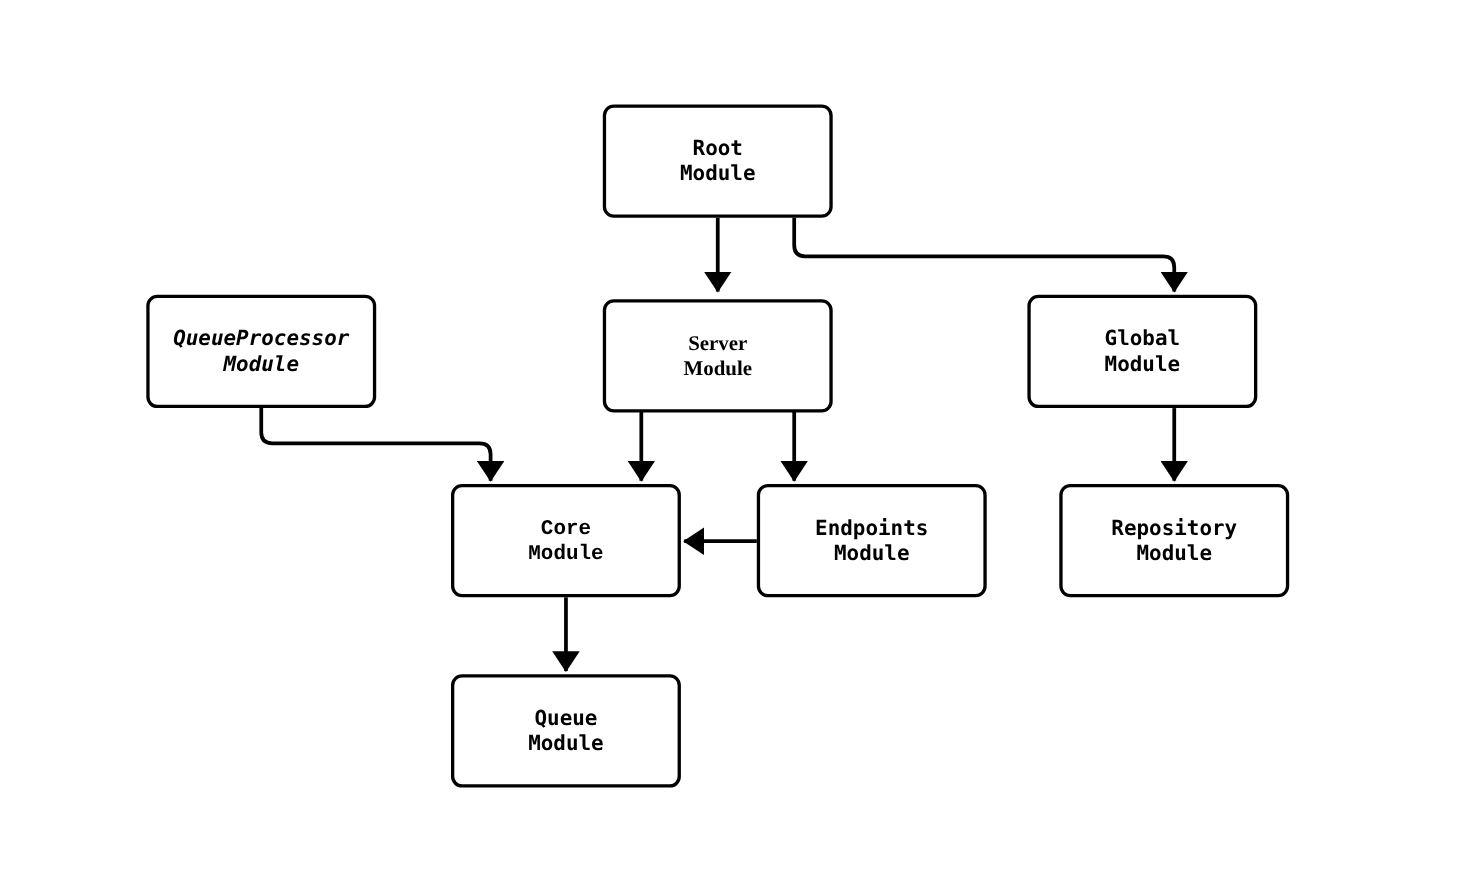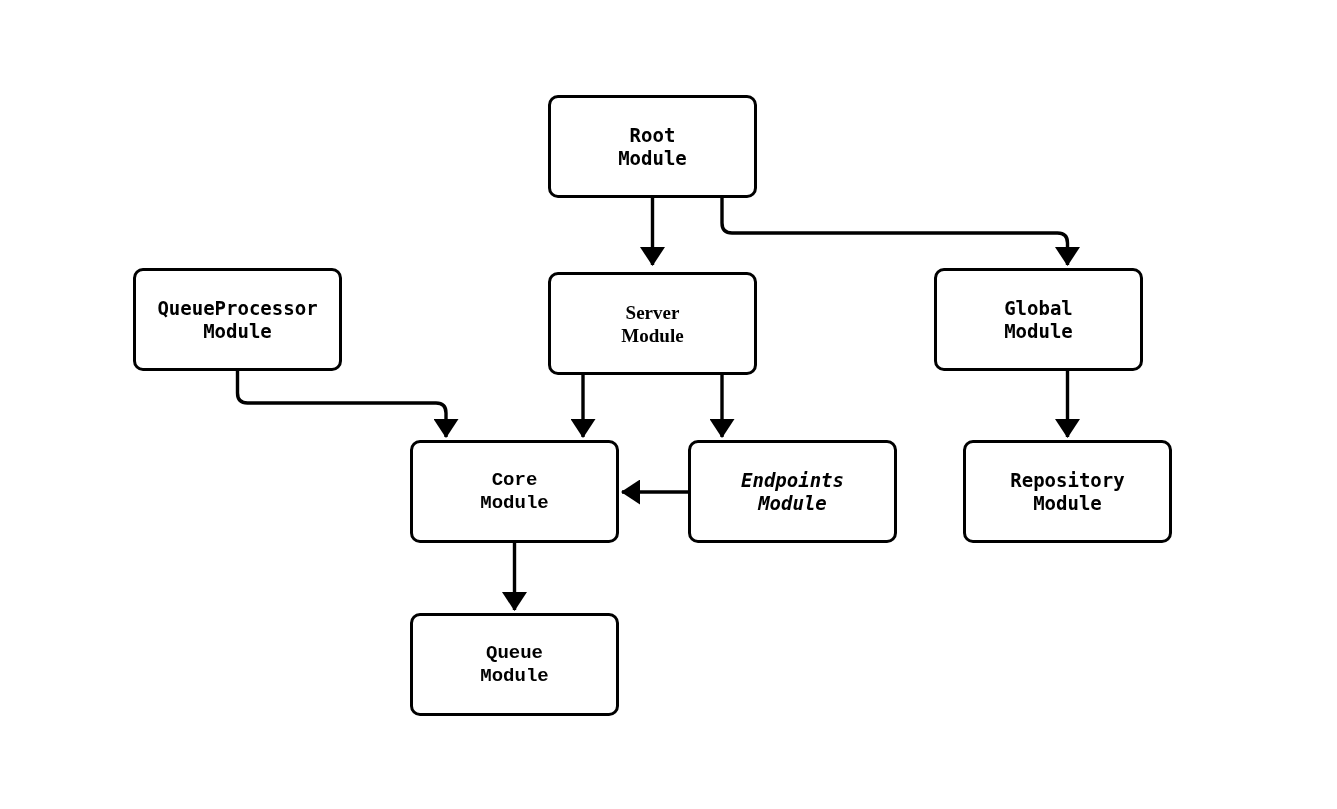--- a/index.html
+++ b/index.html
@@ -41,26 +41,26 @@
     font-weight: bold;
     font-size: 19px;
     line-height: 23px;
     color: #000000;
     text-align: center;
     white-space: pre-line;
   }
   
   #n-root          { left: 548px; top:  95px; align-items: center; }
   #n-server        { left: 548px; top: 272px; font-family: Liberation Serif, serif; }
-  #n-queueprocessor{ left: 133px; top: 268px; }
+  #n-queueprocessor{ left: 133px; top: 268px; font-style: italic; }
   #n-global        { left: 934px; top: 268px; }
   #n-core          { left: 410px; top: 440px; font-family: Liberation Mono, monospace; }
-  #n-endpoints     { left: 688px; top: 440px; font-style: italic; }
+  #n-endpoints     { left: 688px; top: 440px; }
   #n-repository    { left: 963px; top: 440px; }
-  #n-queue         { left: 410px; top: 613px; font-family: Liberation Mono, monospace; }
+  #n-queue         { left: 410px; top: 613px; }
 </style>
 </head>
 <body>
 
 <div class="canvas">
 
   <svg class="edges" width="1337" height="809" viewBox="0 0 1337 809" xmlns="http://www.w3.org/2000/svg">
     <defs>
       <marker id="arrow" markerUnits="userSpaceOnUse" markerWidth="19" markerHeight="25" refX="18" refY="12.5" orient="auto">
         <path d="M0,0 L19,12.5 L0,25 Z" fill="#000000"></path>

